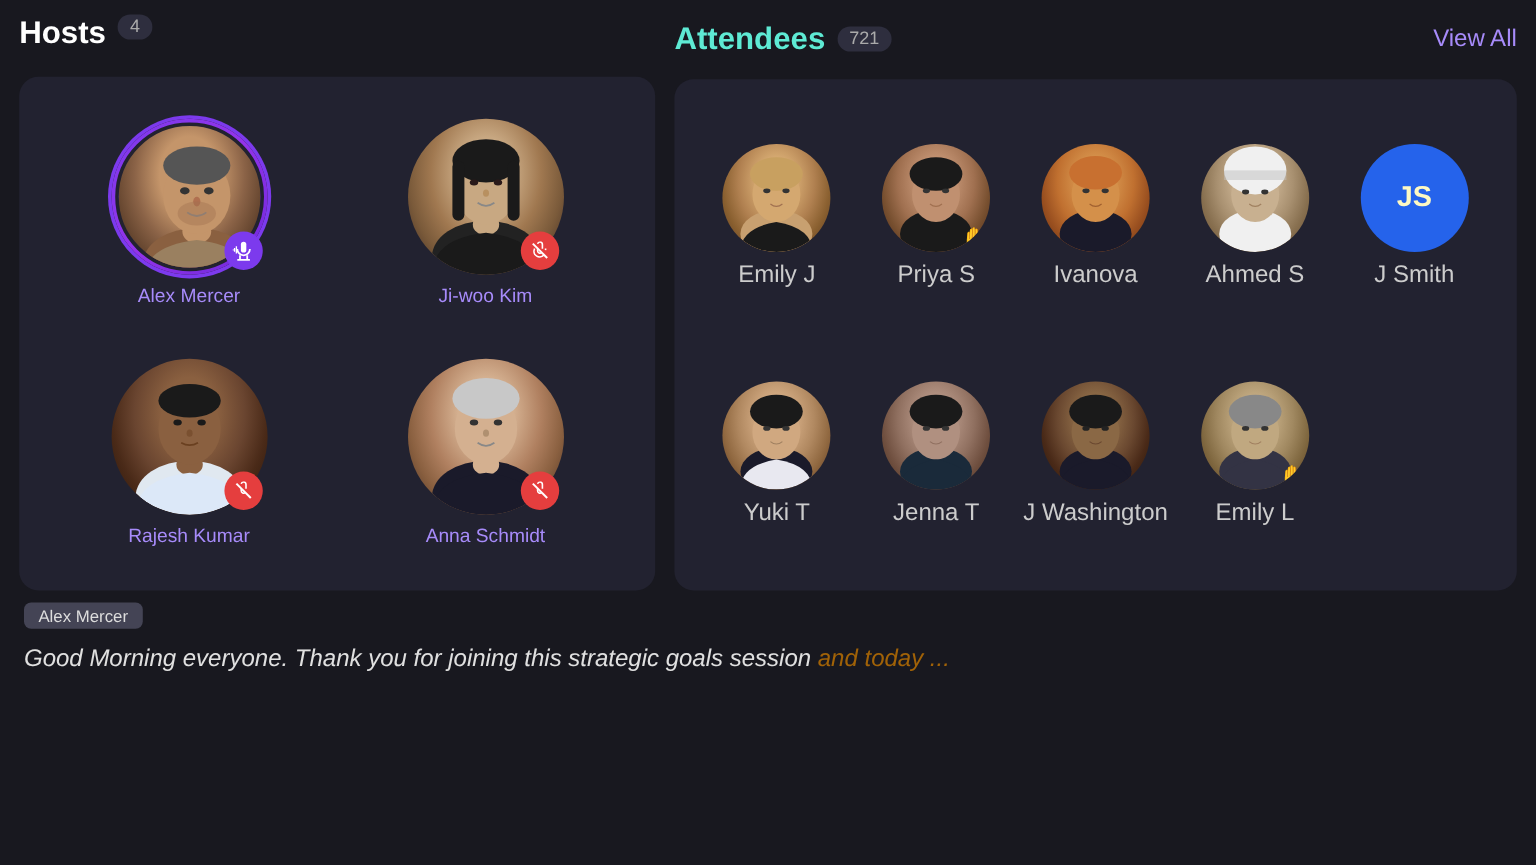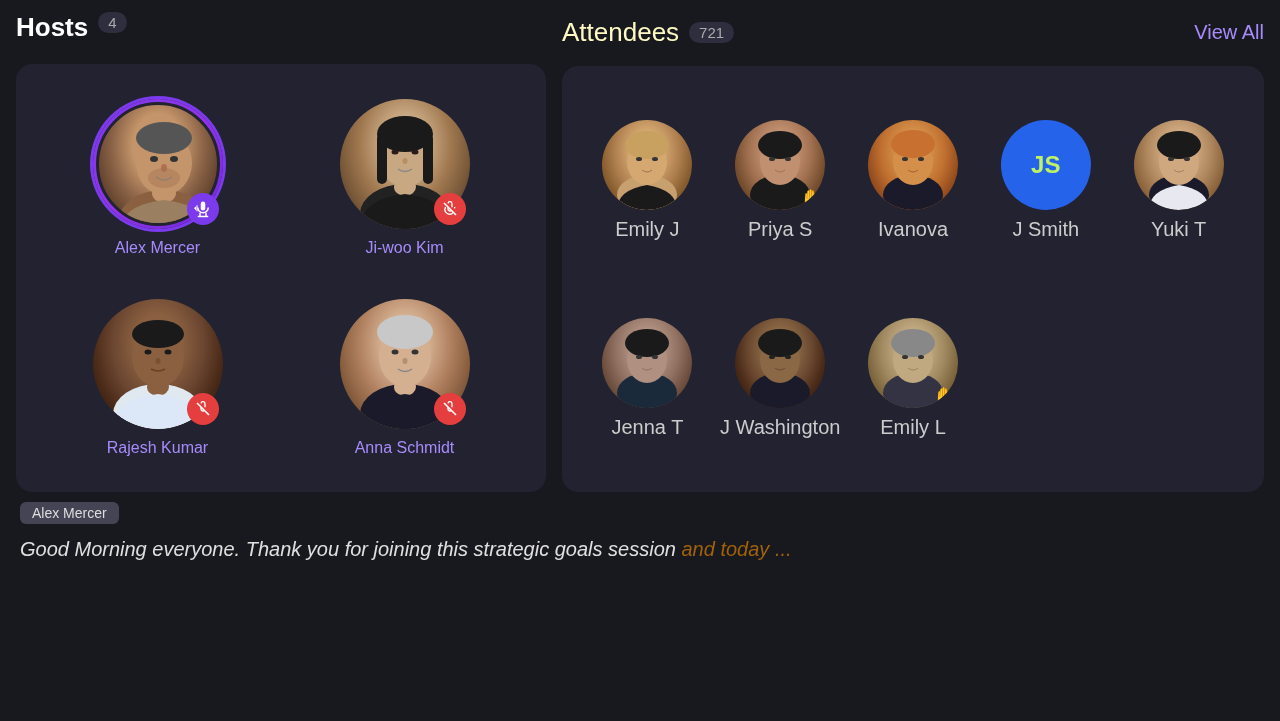--- a/index.html
+++ b/index.html
@@ -161,22 +161,22 @@
     }
 
     .attendees-left {
       display: flex;
       align-items: center;
       gap: 10px;
     }
 
     .attendees-title {
       font-size: 26px;
-      font-weight: 400;
-      color: #fef9c3;
+      font-weight: 700;
+      color: #5eead4;
     }
 
     .view-all-btn {
       color: #a78bfa;
       font-size: 20px;
       cursor: pointer;
       background: none;
       border: none;
       font-weight: 500;
     }
@@ -214,21 +214,21 @@
 
     .attendee-name {
       font-size: 20px;
       color: #ccc;
     }
 
     .attendee-avatar.initials-avatar {
       background: #2563eb;
       font-size: 24px;
       font-weight: 700;
-      color: #bef264;
+      color: #fef9c3;
     }
 
     
     .att-emily { background: radial-gradient(ellipse at 50% 35%, #d4a870 25%, #b08050 50%, #8a6030 70%, #5a3a20 95%); }
     .att-priya { background: radial-gradient(ellipse at 50% 35%, #c09070 25%, #a07050 50%, #785030 70%, #4a2a18 95%); }
     .att-muller { background: radial-gradient(ellipse at 50% 35%, #c8a888 25%, #a88868 50%, #887048 70%, #5a4030 95%); }
     .att-ivanova { background: radial-gradient(ellipse at 50% 35%, #d4904a 25%, #c07030 50%, #9a5020 70%, #6a3010 95%); }
     .att-ahmed { background: radial-gradient(ellipse at 50% 35%, #c8b090 25%, #a89070 50%, #887050 70%, #6a5030 95%); }
     .att-yuki { background: radial-gradient(ellipse at 50% 35%, #d0a880 25%, #b08860 50%, #906840 70%, #5a3820 95%); }
     .att-jenna { background: radial-gradient(ellipse at 50% 35%, #b09080 25%, #907060 50%, #705040 70%, #4a3020 95%); }
@@ -460,20 +460,35 @@
             <ellipse cx="45" cy="42" rx="20" ry="23" fill="#d4904a"></ellipse>
             <ellipse cx="45" cy="24" rx="22" ry="14" fill="#c87030"></ellipse>
             <ellipse cx="37" cy="39" rx="3" ry="2" fill="#333"></ellipse>
             <ellipse cx="53" cy="39" rx="3" ry="2" fill="#333"></ellipse>
             <path d="M40 50 Q45 54 50 50" stroke="#a06030" stroke-width="1" fill="none"></path>
           </svg>
         </div>
         <span class="attendee-name">Ivanova</span>
       </div>
 
+      <div class="attendee-item">
+        <div class="attendee-avatar att-ahmed">
+          <svg viewBox="0 0 90 90" width="90" height="90" style="position:absolute;inset:0;border-radius:50%;">
+            <ellipse cx="45" cy="75" rx="30" ry="20" fill="#f0f0f0"></ellipse>
+            <ellipse cx="45" cy="42" rx="20" ry="23" fill="#c8b090"></ellipse>
+
+            <ellipse cx="45" cy="22" rx="26" ry="20" fill="#f0f0f0"></ellipse>
+            <rect x="19" y="22" width="52" height="8" fill="#c0c0c0" opacity="0.5"></rect>
+            <ellipse cx="37" cy="40" rx="3" ry="2" fill="#333"></ellipse>
+            <ellipse cx="53" cy="40" rx="3" ry="2" fill="#333"></ellipse>
+            <path d="M40 50 Q45 54 50 50" stroke="#a08060" stroke-width="1" fill="none"></path>
+          </svg>
+        </div>
+        <span class="attendee-name">Ahmed S</span>
+      </div>
 
       <div class="attendee-item">
         <div class="attendee-avatar initials-avatar">
           JS
         </div>
         <span class="attendee-name">J Smith</span>
       </div>
 
       <div class="attendee-item">
         <div class="attendee-avatar att-yuki">

